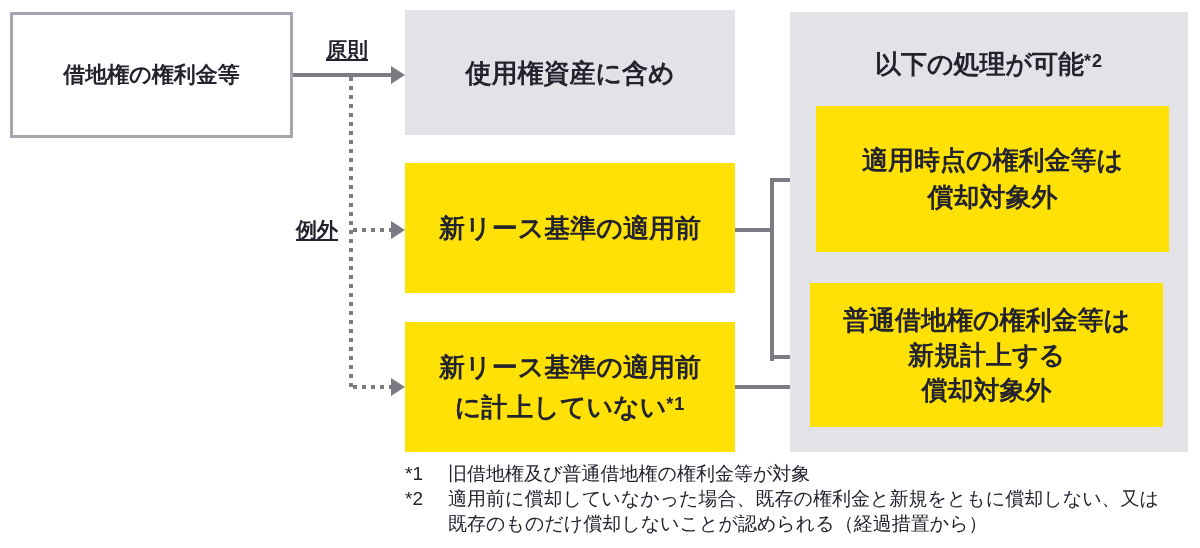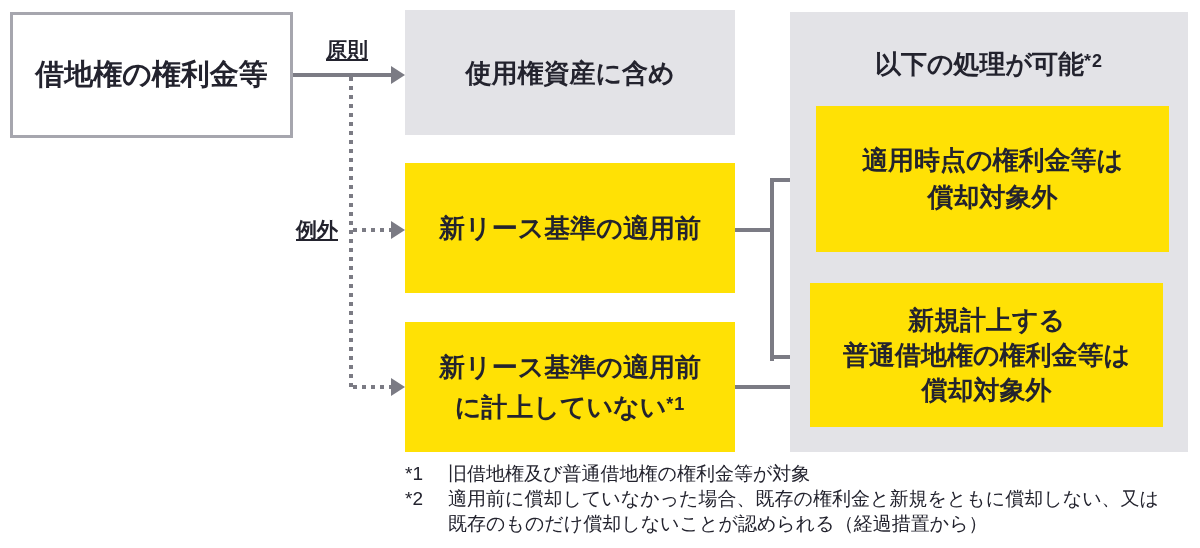--- a/index.html
+++ b/index.html
@@ -13,21 +13,21 @@
   body{
     width:1200px;height:548px;background:#ffffff;
     font-family:"Liberation Sans","DejaVu Sans",sans-serif;
     color:var(--ink);position:relative;overflow:hidden;
   }
   .canvas{position:absolute;left:0;top:0;width:1200px;height:548px;}
   .node{position:absolute;display:flex;flex-direction:column;align-items:center;justify-content:center;text-align:center;font-weight:bold;}
   .node .ln{display:block;}
 
   
-  .source{left:10px;top:12px;width:283px;height:126px;background:#fff;border:3px solid var(--border);font-size:29px;}
+  .source{left:10px;top:12px;width:283px;height:126px;background:#fff;border:3px solid var(--border);font-size:22px;}
 
   
   .principle{left:405px;top:10px;width:330px;height:125px;background:var(--gray);font-size:26px;line-height:36px;}
 
   
   .exc1{left:405px;top:163px;width:330px;height:130px;background:var(--yellow);font-size:26px;line-height:37px;}
   .exc2{left:405px;top:322px;width:330px;height:130px;background:var(--yellow);font-size:26px;line-height:37px;}
   .sup{font-size:18px;vertical-align:6px;font-weight:bold;letter-spacing:1px;}
 
   
@@ -93,22 +93,22 @@
 
   <div class="results"></div>
   <div class="results-title"><span>以下の処理が可能</span><span class="sup">*2</span></div>
 
   <div class="node res1">
     <span class="ln">適用時点の権利金等は</span>
     <span class="ln">償却対象外</span>
   </div>
 
   <div class="node res2">
+    <span class="ln">普通借地権の権利金等は</span>
     <span class="ln">新規計上する</span>
-    <span class="ln">普通借地権の権利金等は</span>
     <span class="ln">償却対象外</span>
   </div>
 
   <div class="footnotes">
     <div class="fn-row">
       <span class="fn-marker">*1</span>
       <span class="fn-text">旧借地権及び普通借地権の権利金等が対象</span>
     </div>
     <div class="fn-row">
       <span class="fn-marker">*2</span>

